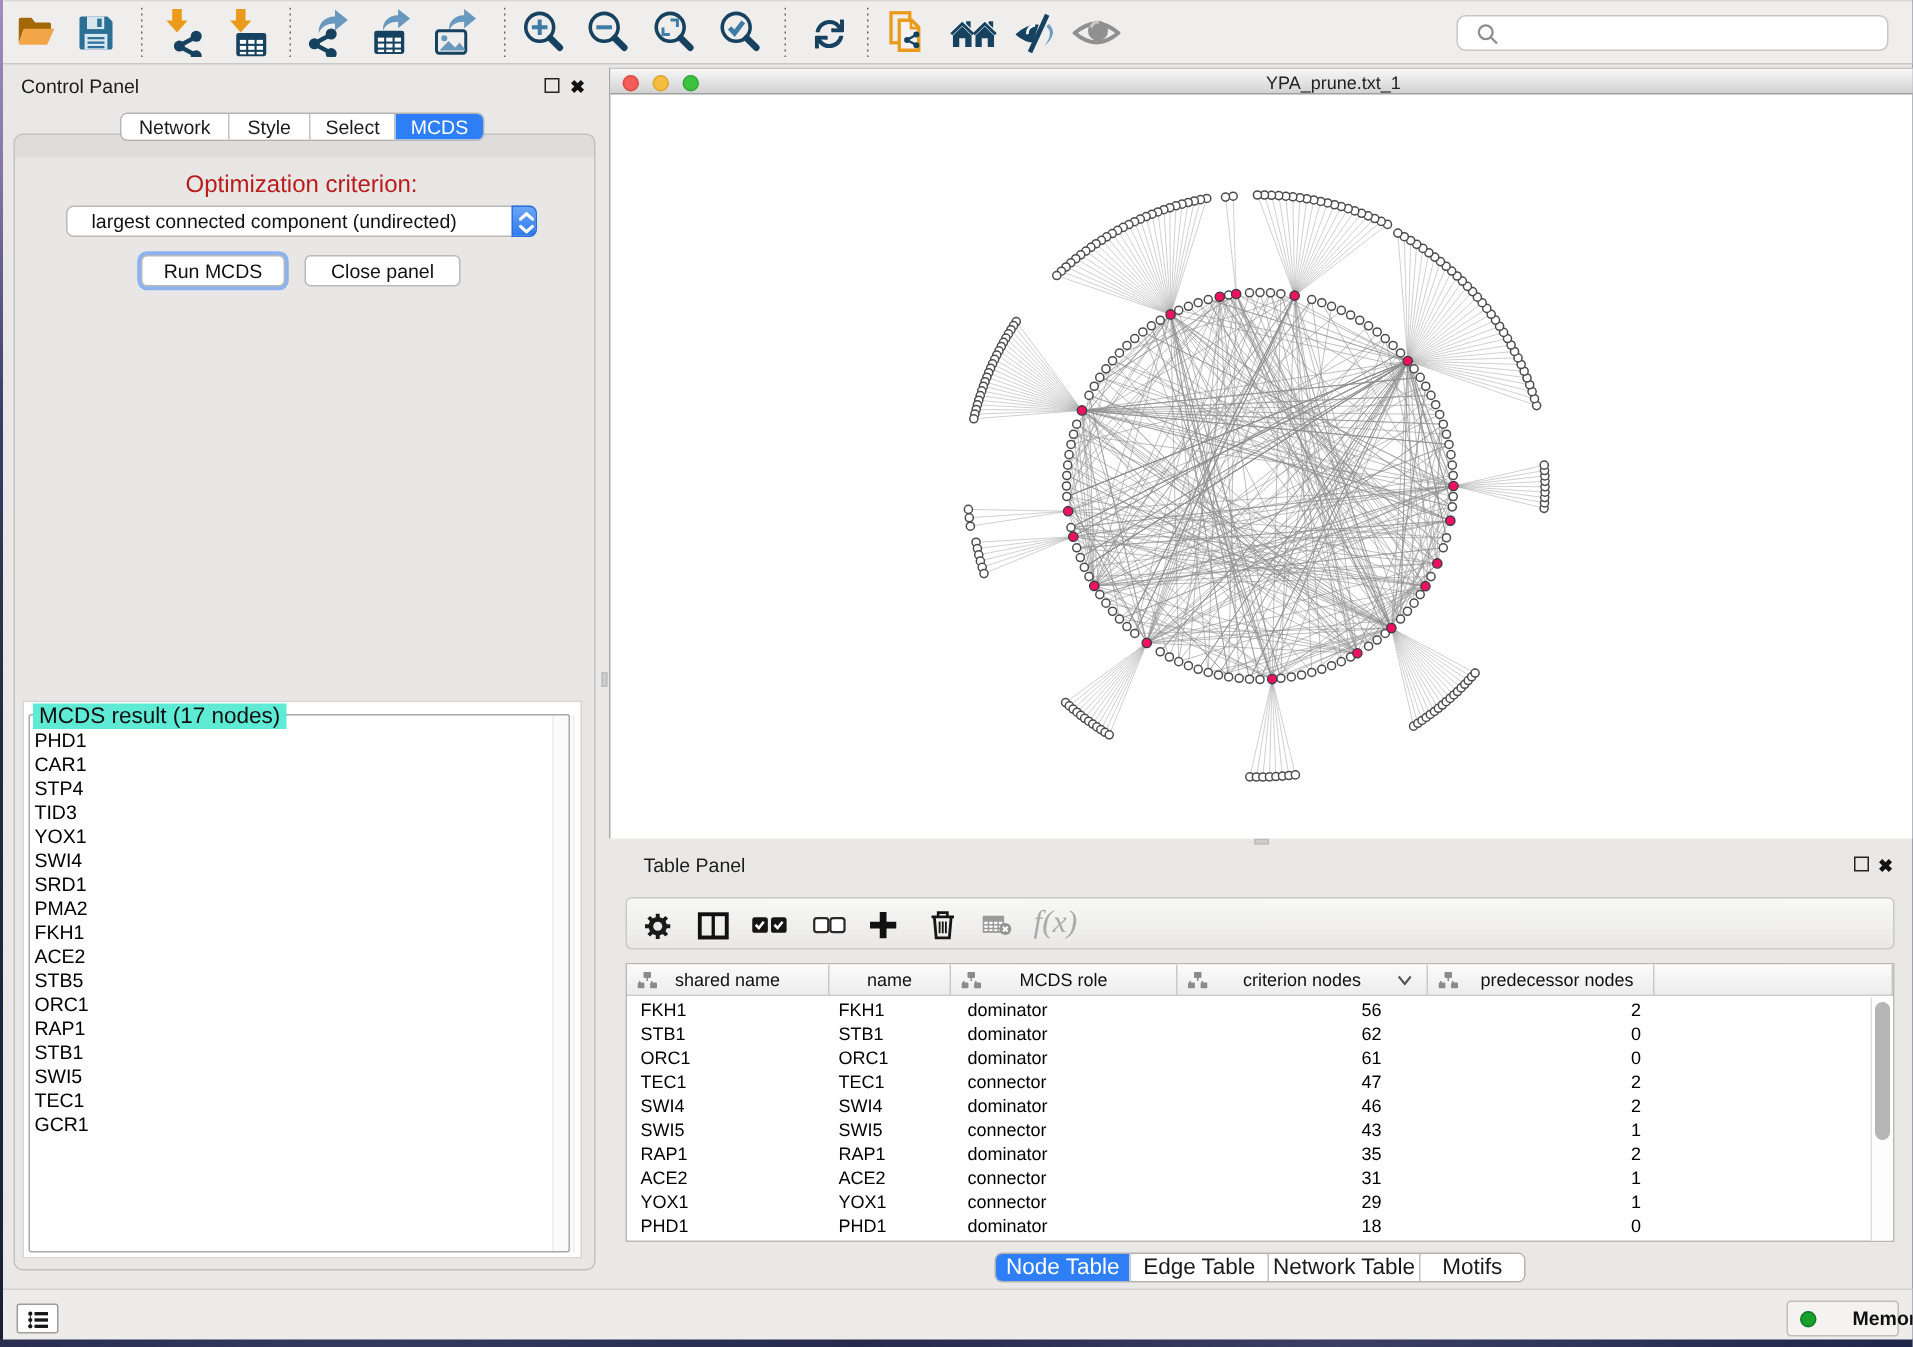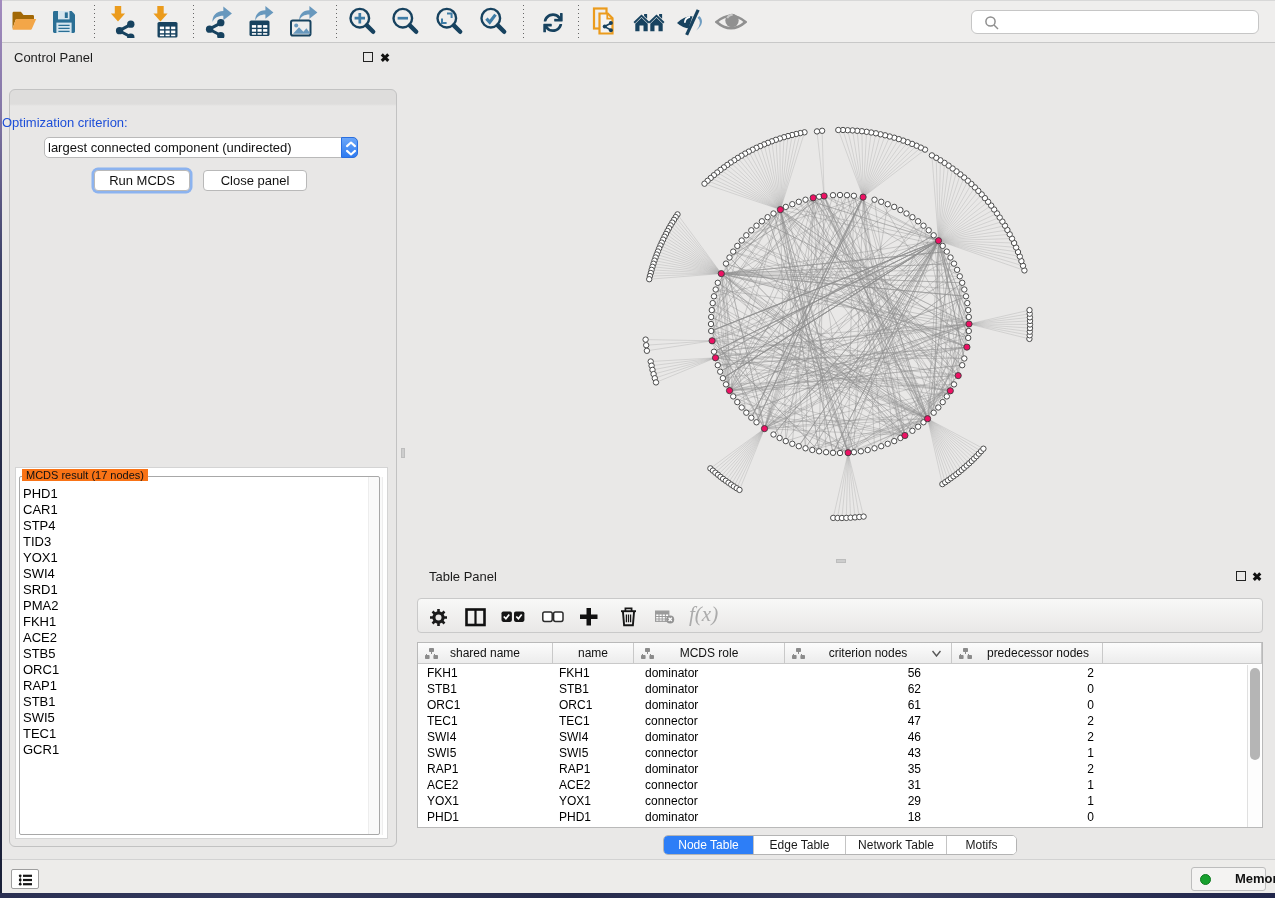--- a/index.html
+++ b/index.html
@@ -13,30 +13,30 @@
 
 #cp{position:absolute;left:0;top:42px;width:398px;height:816px}
 #cp-title{position:absolute;left:12px;top:7px;font-size:13px;color:#1c1c1c}
 .fl-ic{position:absolute;top:9px;width:10px;height:10px;border:1.4px solid #222}
 .cl-ic{position:absolute;top:8px;font-size:12px;font-weight:bold;color:#111}
 #tabpane{position:absolute;left:7px;top:46px;width:388px;height:758px;border:1px solid #c2c2c2;border-radius:6px;background:linear-gradient(#dedddc 0,#dedddc 14px,#e8e7e6 16px,#e8e7e6)}
 #tabs{position:absolute;left:78px;top:32px;height:19px;display:flex;border:1px solid #b4b4b4;border-radius:5px;overflow:hidden;background:#fff}
 .tab{height:17px;line-height:17px;font-size:13px;color:#1a1a1a;text-align:center;background:#fff}
 .tab+.tab{border-left:1px solid #c4c4c4}
 .tab.sel{background:#2d7ef7;color:#fff}
-#optlab{position:absolute;left:0;top:72px;width:398px;font-size:13px;color:#1d4ed8}
-#combo{position:absolute;left:42px;top:94px;width:314px;height:21px;background:#fff;border:1px solid #b9b9b9;border-radius:5px;font-size:13px;color:#111;line-height:19px;padding-left:3px}
+#optlab{position:absolute;left:0;top:72px;width:398px;text-align:center;font-size:16px;color:#b91c1c}
+#combo{position:absolute;left:42px;top:94px;width:314px;height:21px;background:#fff;border:1px solid #b9b9b9;border-radius:5px;font-size:13px;color:#111;line-height:19px;padding-left:16px}
 #combo-btn{position:absolute;right:-1px;top:-1px;width:17px;height:21px;border-radius:0 5px 5px 0;background:linear-gradient(#6aa6f9,#2e7bf0);border:1px solid #2a6fe0}
 #combo-btn svg{position:absolute;left:2.5px;top:3px}
 .btn{position:absolute;top:127px;height:21px;background:#fff;border:1px solid #b9b9b9;border-radius:4px;font-size:13px;color:#111;text-align:center;line-height:19px}
 #btn-run{left:92px;width:96px;box-shadow:0 0 0 2.5px rgba(90,150,245,.65)}
 #btn-close{left:201px;width:104px}
 #groupwhite{position:absolute;left:13px;top:424px;width:373px;height:372px;background:#fff;border:1px solid #d4d4d4}
 #groupbox{position:absolute;left:3px;top:8px;width:361px;height:359px;border:1px solid #a8a8a8;border-radius:2px}
-#grouplab{position:absolute;left:2px;top:-8px;background:#f97316;padding:0 4px;font-size:11px;color:#111}
+#grouplab{position:absolute;left:2px;top:-8px;background:#5eead4;padding:0 4px;font-size:15px;color:#111}
 #mcdslist{position:absolute;left:7px;top:18px;font-size:13px;color:#000;line-height:16px}
 #listscroll{position:absolute;right:4px;top:9px;width:15px;height:358px;background:#fafafa;border-left:1px solid #ededed;border-right:1px solid #ededed}
 
 #netwin{position:absolute;left:404px;top:44px;width:869px;height:514px;background:#fff;border-left:1px solid #a9a9a9}
 #nettitle{position:absolute;left:0;top:0;width:869px;height:18px;background:linear-gradient(#f7f7f7,#d2d2d2);border-bottom:1px solid #9f9f9f;border-top:1px solid #c6c6c6}
 #nettitle .tl{position:absolute;top:3.5px;width:11px;height:11px;border-radius:50%}
 #nettext{position:absolute;left:0;top:2px;width:964px;text-align:center;font-size:12px;color:#222}
 #vsplit-handle{position:absolute;left:399px;top:447px;width:4px;height:10px;background:#cdcdcd;border:1px solid #bdbdbd}
 #hsplit-handle{position:absolute;left:834px;top:558px;width:10px;height:4px;background:#cdcdcd;border:1px solid #bdbdbd}
 
@@ -47,21 +47,21 @@
 #thead{position:absolute;left:0;top:0;width:844px;height:21px;background:linear-gradient(#fcfcfc,#ececec);border-bottom:1px solid #c9c9c9;font-size:12px;color:#111}
 .th{position:absolute;top:0;height:21px;line-height:21px;border-right:1px solid #c9c9c9}
 .th span{display:block;text-align:center}
 .tree-ic{position:absolute;top:5px;width:13px;height:11px}
 #tbody{position:absolute;left:0;top:22px;width:844px;height:163px;font-size:12px;color:#000}
 .tr{position:absolute;height:16px;line-height:16px;width:100%}
 .td{position:absolute;white-space:nowrap}
 #tscroll{position:absolute;right:1px;top:22px;width:14px;height:162px;background:#fdfdfd;border-left:1px solid #e0e0e0}
 #tthumb{position:absolute;left:1.5px;top:3px;width:10px;height:92px;background:#b5b5b5;border-radius:5px}
 #bottabs{position:absolute;left:265px;top:272px;height:20px;display:flex;border:1px solid #b4b4b4;border-radius:5px;overflow:hidden;background:#fff}
-.btab{height:18px;line-height:18px;font-size:12px;color:#1a1a1a;text-align:center;background:#fff}
+.btab{height:18px;line-height:18px;font-size:15px;color:#1a1a1a;text-align:center;background:#fff}
 .btab+.btab{border-left:1px solid #c4c4c4}
 .btab.sel{background:#2d7ef7;color:#fff}
 
 #status{position:absolute;left:0;top:858px;width:1273px;height:34px;background:#edecea;border-top:1px solid #d2d2d2}
 #listbtn{position:absolute;left:9px;top:9px;width:28px;height:20px;border:1px solid #9e9e9e;border-radius:2px;background:#fff}
 #membtn{position:absolute;left:1189px;top:7px;width:75px;height:24px;border:1px solid #bdbdbd;border-radius:3px;background:#f4f3f2;font-size:13px;color:#111;line-height:22px}
 #membtn i{position:absolute;left:8px;top:5.5px;width:11px;height:11px;border-radius:50%;background:#17a02e;border:1px solid #0e7a20}
 #membtn b{position:absolute;left:43px;font-weight:bold}
 </style></head><body>
 <div id="wall-left"></div>
@@ -227,40 +227,54 @@
             <path d="M10 10l4 4"></path>
           </g>
         </svg>
       </div>
     </div>
     <div id="cp">
       <div id="cp-title">Control Panel</div>
       <div class="fl-ic" style="left:361px"></div>
       <div class="cl-ic" style="left:378px">✖</div>
       <div id="tabpane"></div>
+      <div id="tabs">
+        <div class="tab" style="width:71px">Network</div>
+        <div class="tab" style="width:54px">Style</div>
+        <div class="tab" style="width:57px">Select</div>
+        <div class="tab sel" style="width:59px">MCDS</div>
+      </div>
       <div id="optlab">Optimization criterion:</div>
       <div id="combo">largest connected component (undirected)<div id="combo-btn">
           <svg width="12" height="15" viewBox="0 0 12 15">
             <g fill="none" stroke="#fff" stroke-width="2.1" stroke-linecap="round" stroke-linejoin="round">
               <path d="M2 5.1L6 1.5l4 3.6M2 9.9L6 13.5l4-3.6"></path>
             </g>
           </svg>
         </div></div>
       <div class="btn" id="btn-run">Run MCDS</div>
       <div class="btn" id="btn-close">Close panel</div>
       <div id="groupwhite">
         <div id="listscroll"></div>
         <div id="groupbox">
           <div id="grouplab">MCDS result (17 nodes)</div>
         </div>
         <div id="mcdslist">PHD1<br>CAR1<br>STP4<br>TID3<br>YOX1<br>SWI4<br>SRD1<br>PMA2<br>FKH1<br>ACE2<br>STB5<br>ORC1<br>RAP1<br>STB1<br>SWI5<br>TEC1<br>GCR1</div>
       </div>
     </div>
     <div id="vsplit-handle"></div>
     <div id="hsplit-handle"></div>
+    <div id="netwin">
+      <div id="nettitle">
+        <div class="tl" style="left:8px;background:#f25e57;border:0.5px solid #d94a44"></div>
+        <div class="tl" style="left:28px;background:#f6bd3e;border:0.5px solid #dfa32e"></div>
+        <div class="tl" style="left:48px;background:#3cc440;border:0.5px solid #2fa634"></div>
+        <div id="nettext">YPA_prune.txt_1</div>
+      </div>
+    </div>
     <svg width="869" height="496" viewBox="0 0 869 496" style="position:absolute;left:404px;top:62px">
       <path d="M374.4 146.6L447.9 389.2M374.4 146.6L413.1 388.3M374.4 146.6L558.3 295.5M374.4 146.6L434.0 390.0M374.4 146.6L562.2 274.9M374.4 146.6L323.5 194.5M374.4 146.6L527.7 349.7M374.4 146.6L488.2 378.1M374.4 146.6L413.1 388.3M374.4 146.6L316.9 315.2M374.4 146.6L556.2 302.2M374.4 146.6L311.8 219.8M374.4 146.6L556.2 302.2M374.4 146.6L434.0 390.0M374.4 146.6L536.7 182.9M374.4 146.6L311.8 219.8M374.4 146.6L305.8 247.1M374.4 146.6L399.5 385.3M374.4 146.6L540.8 333.4M374.4 146.6L427.0 389.8M374.4 146.6L562.2 274.9M374.4 146.6L305.2 254.0M374.4 146.6L447.9 389.2M374.4 146.6L548.0 321.4M374.4 146.6L320.0 200.6M374.4 146.6L427.0 389.8M374.4 146.6L379.8 378.1M407.2 134.8L327.2 188.6M407.2 134.8L548.0 321.4M407.2 134.8L386.3 380.8M407.2 134.8L350.5 359.3M407.2 134.8L308.0 233.3M407.2 134.8L527.7 349.7M407.2 134.8L540.8 333.4M407.2 134.8L399.5 385.3M407.2 134.8L305.2 268.0M407.2 134.8L420.1 389.2M407.2 134.8L305.0 261.0M418.1 133.0L323.5 194.5M418.1 133.0L536.7 339.1M418.1 133.0L517.5 359.3M418.1 133.0L323.5 194.5M418.1 133.0L413.1 388.3M418.1 133.0L553.8 213.3M418.1 133.0L506.4 367.8M418.1 133.0L379.8 378.1M418.1 133.0L305.8 247.1M418.1 133.0L517.5 359.3M457.1 134.1L320.0 321.4M457.1 134.1L468.5 385.3M457.1 134.1L345.3 354.7M457.1 134.1L340.3 172.3M457.1 134.1L350.5 359.3M457.1 134.1L345.3 354.7M457.1 134.1L320.0 321.4M457.1 134.1L345.3 354.7M457.1 134.1L373.6 375.0M457.1 134.1L350.5 359.3M457.1 134.1L447.9 389.2M457.1 134.1L350.5 359.3M457.1 134.1L517.5 359.3M457.1 134.1L475.2 383.2M457.1 134.1L488.2 378.1M457.1 134.1L345.3 354.7M457.1 134.1L527.7 349.7M457.1 134.1L494.4 375.0M457.1 134.1L311.8 219.8M457.1 134.1L350.5 359.3M532.5 177.7L562.8 254.0M532.5 177.7L562.2 274.9M532.5 177.7L367.5 371.5M532.5 177.7L305.2 268.0M532.5 177.7L562.8 254.0M532.5 177.7L434.0 390.0M532.5 177.7L558.3 295.5M532.5 177.7L427.0 389.8M532.5 177.7L367.5 371.5M532.5 177.7L308.0 288.7M532.5 177.7L413.1 388.3M532.5 177.7L331.3 339.1M532.5 177.7L316.9 315.2M532.5 177.7L308.0 288.7M532.5 177.7L399.5 136.7M532.5 177.7L314.2 308.7M532.5 177.7L308.0 288.7M532.5 177.7L379.8 378.1M532.5 177.7L399.5 385.3M532.5 177.7L562.2 274.9M532.5 177.7L399.5 136.7M532.5 177.7L316.9 315.2M532.5 177.7L305.2 268.0M532.5 177.7L392.8 383.2M532.5 177.7L406.3 387.0M532.5 177.7L427.0 389.8M532.5 177.7L308.0 288.7M532.5 177.7L308.0 288.7M532.5 177.7L441.0 132.2M532.5 177.7L399.5 385.3M532.5 177.7L548.0 321.4M532.5 177.7L316.9 315.2M532.5 177.7L406.3 387.0M532.5 177.7L314.2 308.7M532.5 177.7L536.7 339.1M532.5 177.7L527.7 349.7M532.5 177.7L305.2 268.0M532.5 177.7L367.5 371.5M532.5 177.7L447.9 389.2M532.5 177.7L558.3 295.5M532.5 177.7L316.9 315.2M532.5 177.7L316.9 315.2M532.5 177.7L316.9 315.2M532.5 177.7L305.2 268.0M532.5 177.7L308.0 233.3M532.5 177.7L379.8 143.9M532.5 177.7L447.9 132.8M532.5 177.7L562.2 274.9M532.5 177.7L558.3 295.5M532.5 177.7L340.3 349.7M532.5 177.7L392.8 383.2M532.5 177.7L350.5 359.3M532.5 177.7L305.2 268.0M532.5 177.7L314.2 308.7M532.5 177.7L434.0 390.0M532.5 177.7L427.0 389.8M532.5 177.7L316.9 315.2M532.5 177.7L392.8 383.2M532.5 177.7L527.7 349.7M532.5 177.7L305.2 268.0M315.3 210.6L551.1 206.8M315.3 210.6L454.9 388.3M315.3 210.6L379.8 143.9M315.3 210.6L556.2 219.8M315.3 210.6L340.3 349.7M315.3 210.6L506.4 367.8M315.3 210.6L468.5 385.3M315.3 210.6L540.8 188.6M315.3 210.6L556.2 219.8M315.3 210.6L560.0 233.3M315.3 210.6L558.3 226.5M315.3 210.6L548.0 200.6M315.3 210.6L512.1 363.7M315.3 210.6L540.8 188.6M315.3 210.6L532.3 344.5M315.3 210.6L540.8 188.6M315.3 210.6L562.2 274.9M315.3 210.6L553.8 213.3M315.3 210.6L517.5 359.3M315.3 210.6L548.0 200.6M315.3 210.6L562.2 274.9M315.3 210.6L560.0 233.3M315.3 210.6L506.4 367.8M315.3 210.6L562.8 268.0M315.3 210.6L373.6 375.0M315.3 210.6L327.2 333.4M315.3 210.6L560.0 233.3M563.0 261.0L331.3 339.1M563.0 261.0L340.3 349.7M563.0 261.0L309.7 226.5M563.0 261.0L522.7 167.3M563.0 261.0L355.9 158.3M563.0 261.0L327.2 333.4M563.0 261.0L340.3 349.7M563.0 261.0L527.7 349.7M563.0 261.0L335.7 177.5M563.0 261.0L527.7 172.3M563.0 261.0L355.9 158.3M563.0 261.0L500.5 150.5M563.0 261.0L327.2 333.4M563.0 261.0L308.0 288.7M563.0 261.0L311.8 302.2M563.0 261.0L327.2 188.6M563.0 261.0L506.4 367.8M563.0 261.0L308.0 288.7M306.1 277.8L536.7 182.9M306.1 277.8L517.5 162.7M306.1 277.8L335.7 177.5M306.1 277.8L544.5 194.5M306.1 277.8L320.0 200.6M306.1 277.8L558.3 295.5M306.1 277.8L413.1 388.3M306.1 277.8L413.1 388.3M309.5 294.8L558.3 295.5M309.5 294.8L488.2 143.9M309.5 294.8L527.7 172.3M309.5 294.8L447.9 389.2M309.5 294.8L527.7 172.3M309.5 294.8L527.7 172.3M309.5 294.8L562.8 254.0M309.5 294.8L540.8 333.4M560.9 284.1L475.2 138.8M560.9 284.1L512.1 363.7M560.9 284.1L311.8 302.2M560.9 284.1L327.2 333.4M560.9 284.1L316.9 315.2M560.9 284.1L311.8 302.2M560.9 284.1L331.3 182.9M560.9 284.1L327.2 188.6M560.9 284.1L335.7 177.5M560.9 284.1L320.0 200.6M560.9 284.1L320.0 200.6M552.2 312.6L386.3 141.2M552.2 312.6L350.5 162.7M552.2 312.6L308.0 288.7M552.2 312.6L517.5 162.7M552.2 312.6L340.3 172.3M552.2 312.6L392.8 138.8M552.2 312.6L305.2 268.0M552.2 312.6L481.7 380.8M552.2 312.6L320.0 321.4M552.2 312.6L536.7 182.9M552.2 312.6L553.8 213.3M552.2 312.6L488.2 378.1M552.2 312.6L413.1 133.7M544.3 327.8L311.8 302.2M544.3 327.8L468.5 385.3M544.3 327.8L379.8 378.1M544.3 327.8L434.0 390.0M544.3 327.8L308.0 288.7M544.3 327.8L556.2 219.8M544.3 327.8L527.7 172.3M544.3 327.8L367.5 150.5M544.3 327.8L309.7 226.5M544.3 327.8L406.3 387.0M544.3 327.8L413.1 133.7M323.5 327.6L305.2 254.0M323.5 327.6L441.0 132.2M323.5 327.6L311.8 219.8M323.5 327.6L562.2 274.9M323.5 327.6L556.2 302.2M323.5 327.6L517.5 162.7M323.5 327.6L560.0 233.3M323.5 327.6L548.0 321.4M323.5 327.6L506.4 154.2M323.5 327.6L560.0 233.3M323.5 327.6L320.0 200.6M323.5 327.6L468.5 136.7M323.5 327.6L544.5 194.5M323.5 327.6L468.5 136.7M323.5 327.6L306.7 240.1M323.5 327.6L309.7 226.5M323.5 327.6L556.2 302.2M323.5 327.6L553.8 213.3M358.5 365.6L305.2 268.0M358.5 365.6L305.2 268.0M358.5 365.6L548.0 200.6M358.5 365.6L556.2 219.8M358.5 365.6L447.9 132.8M358.5 365.6L527.7 349.7M358.5 365.6L512.1 158.3M358.5 365.6L320.0 200.6M358.5 365.6L468.5 136.7M358.5 365.6L311.8 219.8M358.5 365.6L551.1 206.8M358.5 365.6L560.0 233.3M358.5 365.6L441.0 132.2M358.5 365.6L527.7 172.3M358.5 365.6L320.0 200.6M358.5 365.6L413.1 133.7M358.5 365.6L434.0 132.0M358.5 365.6L562.8 268.0M358.5 365.6L556.2 219.8M358.5 365.6L427.0 132.2M358.5 365.6L562.8 254.0M442.1 389.7L361.6 154.2M442.1 389.7L367.5 150.5M442.1 389.7L481.7 141.2M442.1 389.7L335.7 344.5M442.1 389.7L327.2 333.4M442.1 389.7L517.5 359.3M442.1 389.7L447.9 132.8M442.1 389.7L361.6 154.2M442.1 389.7L379.8 143.9M442.1 389.7L556.2 302.2M442.1 389.7L548.0 321.4M442.1 389.7L305.2 268.0M442.1 389.7L367.5 150.5M442.1 389.7L517.5 162.7M442.1 389.7L355.9 158.3M521.6 355.7L305.0 261.0M521.6 355.7L544.5 194.5M521.6 355.7L367.5 150.5M521.6 355.7L562.2 274.9M521.6 355.7L311.8 219.8M521.6 355.7L399.5 136.7M521.6 355.7L327.2 188.6M521.6 355.7L406.3 387.0M521.6 355.7L305.8 247.1M521.6 355.7L556.2 219.8M521.6 355.7L447.9 389.2M521.6 355.7L392.8 138.8M521.6 355.7L441.0 132.2M521.6 355.7L447.9 132.8M521.6 355.7L399.5 385.3M521.6 355.7L350.5 359.3M521.6 355.7L413.1 133.7M521.6 355.7L306.7 240.1M521.6 355.7L305.2 254.0M521.6 355.7L427.0 389.8M521.6 355.7L562.8 268.0M521.6 355.7L413.1 133.7M521.6 355.7L447.9 132.8M521.6 355.7L399.5 136.7M521.6 355.7L305.2 254.0M521.6 355.7L311.8 219.8M521.6 355.7L305.2 268.0M521.6 355.7L561.3 240.1M521.6 355.7L420.1 389.2M521.6 355.7L308.0 233.3M521.6 355.7L544.5 194.5M521.6 355.7L308.0 288.7M521.6 355.7L427.0 132.2M498.9 372.5L323.5 194.5M498.9 372.5L305.8 247.1M498.9 372.5L320.0 200.6M498.9 372.5L335.7 177.5M498.9 372.5L468.5 136.7M498.9 372.5L340.3 349.7M498.9 372.5L311.8 219.8M498.9 372.5L434.0 132.0M498.9 372.5L306.7 240.1M498.9 372.5L441.0 132.2M498.9 372.5L323.5 194.5M498.9 372.5L556.2 219.8M498.9 372.5L331.3 339.1M374.4 146.6L323.5 327.6M407.2 134.8L563.0 261.0M407.2 134.8L544.3 327.8M407.2 134.8L323.5 327.6M407.2 134.8L442.1 389.7M407.2 134.8L498.9 372.5M418.1 133.0L532.5 177.7M418.1 133.0L323.5 327.6M418.1 133.0L521.6 355.7M418.1 133.0L498.9 372.5M457.1 134.1L358.5 365.6M532.5 177.7L315.3 210.6M532.5 177.7L521.6 355.7M315.3 210.6L563.0 261.0M315.3 210.6L323.5 327.6M315.3 210.6L521.6 355.7M563.0 261.0L306.1 277.8M563.0 261.0L309.5 294.8M563.0 261.0L552.2 312.6M563.0 261.0L358.5 365.6M306.1 277.8L544.3 327.8M306.1 277.8L323.5 327.6M306.1 277.8L358.5 365.6M306.1 277.8L498.9 372.5M309.5 294.8L544.3 327.8M560.9 284.1L323.5 327.6M552.2 312.6L323.5 327.6M552.2 312.6L358.5 365.6M552.2 312.6L498.9 372.5M544.3 327.8L358.5 365.6M323.5 327.6L442.1 389.7M323.5 327.6L498.9 372.5M358.5 365.6L521.6 355.7M358.5 365.6L498.9 372.5" stroke="#8f8f8f" stroke-width="0.6" opacity="0.65" fill="none"></path>
       <path d="M374.4 146.6L398.5 69.3M374.4 146.6L394.3 70.1M374.4 146.6L390.2 71.0M374.4 146.6L386.1 72.0M374.4 146.6L382.0 73.1M374.4 146.6L378.0 74.2M374.4 146.6L373.9 75.5M374.4 146.6L369.9 76.8M374.4 146.6L365.9 78.3M374.4 146.6L362.0 79.8M374.4 146.6L358.1 81.4M374.4 146.6L354.2 83.1M374.4 146.6L350.4 84.8M374.4 146.6L346.6 86.7M374.4 146.6L342.8 88.6M374.4 146.6L339.1 90.6M374.4 146.6L335.5 92.7M374.4 146.6L331.8 94.9M374.4 146.6L328.3 97.2M374.4 146.6L324.7 99.5M374.4 146.6L321.3 101.9M374.4 146.6L317.9 104.4M374.4 146.6L314.5 106.9M374.4 146.6L311.2 109.5M374.4 146.6L307.9 112.2M374.4 146.6L304.7 115.0M374.4 146.6L301.6 117.8M374.4 146.6L298.5 120.7M418.1 133.0L416.1 67.8M418.1 133.0L411.0 68.4M457.1 134.1L519.0 86.6M457.1 134.1L514.8 84.6M457.1 134.1L510.5 82.7M457.1 134.1L506.1 80.9M457.1 134.1L501.7 79.2M457.1 134.1L497.2 77.6M457.1 134.1L492.8 76.1M457.1 134.1L488.2 74.7M457.1 134.1L483.7 73.5M457.1 134.1L479.1 72.3M457.1 134.1L474.5 71.3M457.1 134.1L469.9 70.3M457.1 134.1L465.2 69.5M457.1 134.1L460.6 68.8M457.1 134.1L455.9 68.2M457.1 134.1L451.2 67.8M457.1 134.1L446.5 67.4M457.1 134.1L441.7 67.2M457.1 134.1L437.0 67.0M457.1 134.1L432.3 67.0M532.5 177.7L618.4 207.4M532.5 177.7L617.0 202.8M532.5 177.7L615.4 198.1M532.5 177.7L613.8 193.5M532.5 177.7L612.0 189.0M532.5 177.7L610.1 184.5M532.5 177.7L608.1 180.0M532.5 177.7L606.0 175.6M532.5 177.7L603.7 171.3M532.5 177.7L601.4 167.0M532.5 177.7L599.0 162.7M532.5 177.7L596.4 158.6M532.5 177.7L593.7 154.5M532.5 177.7L591.0 150.4M532.5 177.7L588.1 146.5M532.5 177.7L585.2 142.6M532.5 177.7L582.1 138.8M532.5 177.7L578.9 135.1M532.5 177.7L575.7 131.4M532.5 177.7L572.3 127.9M532.5 177.7L568.9 124.4M532.5 177.7L565.4 121.0M532.5 177.7L561.8 117.7M532.5 177.7L558.1 114.5M532.5 177.7L554.3 111.4M532.5 177.7L550.5 108.4M532.5 177.7L546.6 105.5M532.5 177.7L542.6 102.6M532.5 177.7L538.5 99.9M532.5 177.7L534.4 97.3M532.5 177.7L530.2 94.8M532.5 177.7L525.9 92.4M315.3 210.6L271.5 151.4M315.3 210.6L269.7 154.1M315.3 210.6L268.0 156.8M315.3 210.6L266.3 159.6M315.3 210.6L264.6 162.4M315.3 210.6L263.0 165.2M315.3 210.6L261.5 168.0M315.3 210.6L260.0 170.9M315.3 210.6L258.5 173.7M315.3 210.6L257.1 176.6M315.3 210.6L255.7 179.6M315.3 210.6L254.4 182.5M315.3 210.6L253.1 185.5M315.3 210.6L251.9 188.5M315.3 210.6L250.7 191.5M315.3 210.6L249.6 194.5M315.3 210.6L248.5 197.6M315.3 210.6L247.5 200.7M315.3 210.6L246.5 203.8M315.3 210.6L245.6 206.9M315.3 210.6L244.8 210.0M315.3 210.6L243.9 213.1M315.3 210.6L243.2 216.2M563.0 261.0L623.4 275.9M563.0 261.0L623.7 272.3M563.0 261.0L623.8 268.7M563.0 261.0L624.0 265.1M563.0 261.0L624.0 261.5M563.0 261.0L624.0 257.9M563.0 261.0L623.9 254.3M563.0 261.0L623.7 250.7M563.0 261.0L623.5 247.1M306.1 277.8L239.6 276.6M306.1 277.8L240.2 282.2M306.1 277.8L240.9 287.8M309.5 294.8L244.7 298.5M309.5 294.8L245.6 302.7M309.5 294.8L246.5 306.9M309.5 294.8L247.6 311.1M309.5 294.8L248.8 315.2M309.5 294.8L250.0 319.4M358.5 365.6L304.4 405.4M358.5 365.6L306.9 407.6M358.5 365.6L309.4 409.7M358.5 365.6L312.0 411.8M358.5 365.6L314.5 413.9M358.5 365.6L317.1 415.9M358.5 365.6L319.8 417.8M358.5 365.6L322.5 419.7M358.5 365.6L325.2 421.6M358.5 365.6L327.9 423.4M358.5 365.6L330.7 425.2M358.5 365.6L333.5 426.9M521.6 355.7L536.4 421.1M521.6 355.7L539.2 419.2M521.6 355.7L542.0 417.3M521.6 355.7L544.8 415.3M521.6 355.7L547.5 413.3M521.6 355.7L550.3 411.3M521.6 355.7L552.9 409.2M521.6 355.7L555.6 407.0M521.6 355.7L558.1 404.8M521.6 355.7L560.7 402.6M521.6 355.7L563.2 400.3M521.6 355.7L565.7 398.0M521.6 355.7L568.1 395.6M521.6 355.7L570.5 393.2M521.6 355.7L572.8 390.7M521.6 355.7L575.1 388.2M521.6 355.7L577.4 385.7M442.1 389.7L427.2 454.9M442.1 389.7L431.6 455.0M442.1 389.7L435.9 455.0M442.1 389.7L440.3 454.9M442.1 389.7L444.6 454.7M442.1 389.7L449.0 454.4M442.1 389.7L453.3 454.0M442.1 389.7L457.6 453.6" stroke="#a8a8a8" stroke-width="0.6" opacity="0.6" fill="none"></path>
       <g fill="#fff" stroke="#4c4c4c" stroke-width="1">
         <circle cx="434.0" cy="132.0" r="2.7"></circle>
         <circle cx="441.0" cy="132.2" r="2.7"></circle>
         <circle cx="447.9" cy="132.8" r="2.7"></circle>
         <circle cx="468.5" cy="136.7" r="2.7"></circle>
         <circle cx="475.2" cy="138.8" r="2.7"></circle>
         <circle cx="481.7" cy="141.2" r="2.7"></circle>

